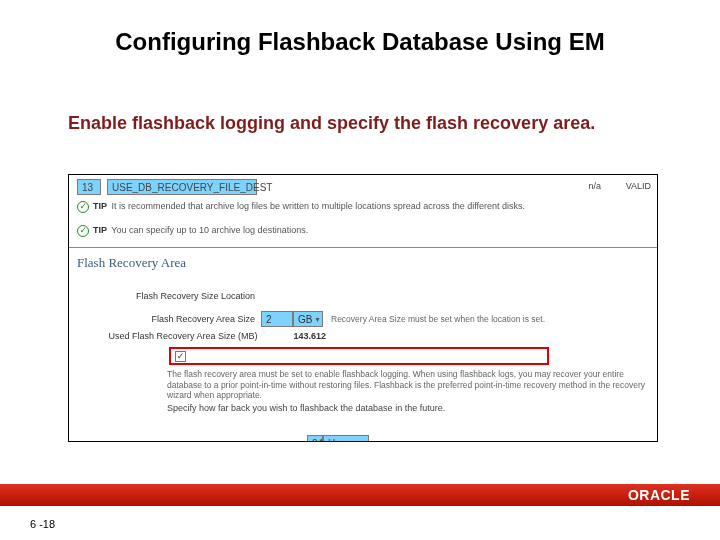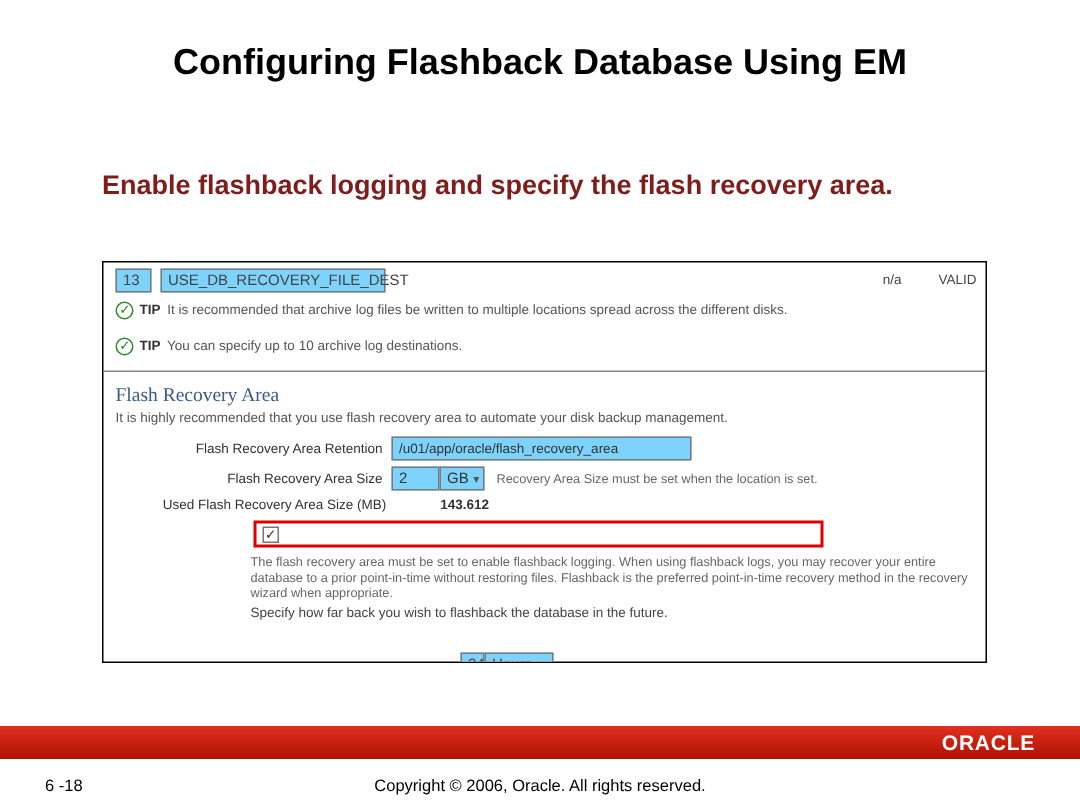--- a/index.html
+++ b/index.html
@@ -141,25 +141,23 @@
       <span class="tip-icon"></span>
       <span class="tip-text">
         <span class="tip-label">TIP</span>
         <span>You can specify up to 10 archive log destinations.</span>
       </span>
     </div>
 
     <div class="hrule"></div>
 
     <div class="section-h">Flash Recovery Area</div>
-    <div class="section-desc">It is highly recommended that you use flash recovery area to automate your disk backup management.</div>
 
     <div class="form-row fr1">
-      <span class="form-label">Flash Recovery Area Retention</span>
-      <span class="box-small">/u01/app/oracle/flash_recovery_area</span>
+      <span class="form-label">Flash Recovery Size Location</span>
     </div>
 
     <div class="form-row fr2">
       <span class="form-label">Flash Recovery Area Size</span>
       <span class="box-small v">2</span>
       <span class="box-small u">
         <span>GB</span>
           <span class="chev">▾</span>
       </span>
       <span class="hint">Recovery Area Size must be set when the location is set.</span>
@@ -184,15 +182,14 @@
         <span>Hours</span>
           <span class="chev">▾</span>
       </span>
     </div>
   </div>
 
   <div class="redbar"></div>
   <div class="oracle-logo">ORACLE</div>
   <div class="whitebar"></div>
   <div class="pagenum">6 -18</div>
-  <div class="copyright">Copyright © 2006, Oracle. All rights reserved.</div>
 
 </div>
 
 </body></html>

